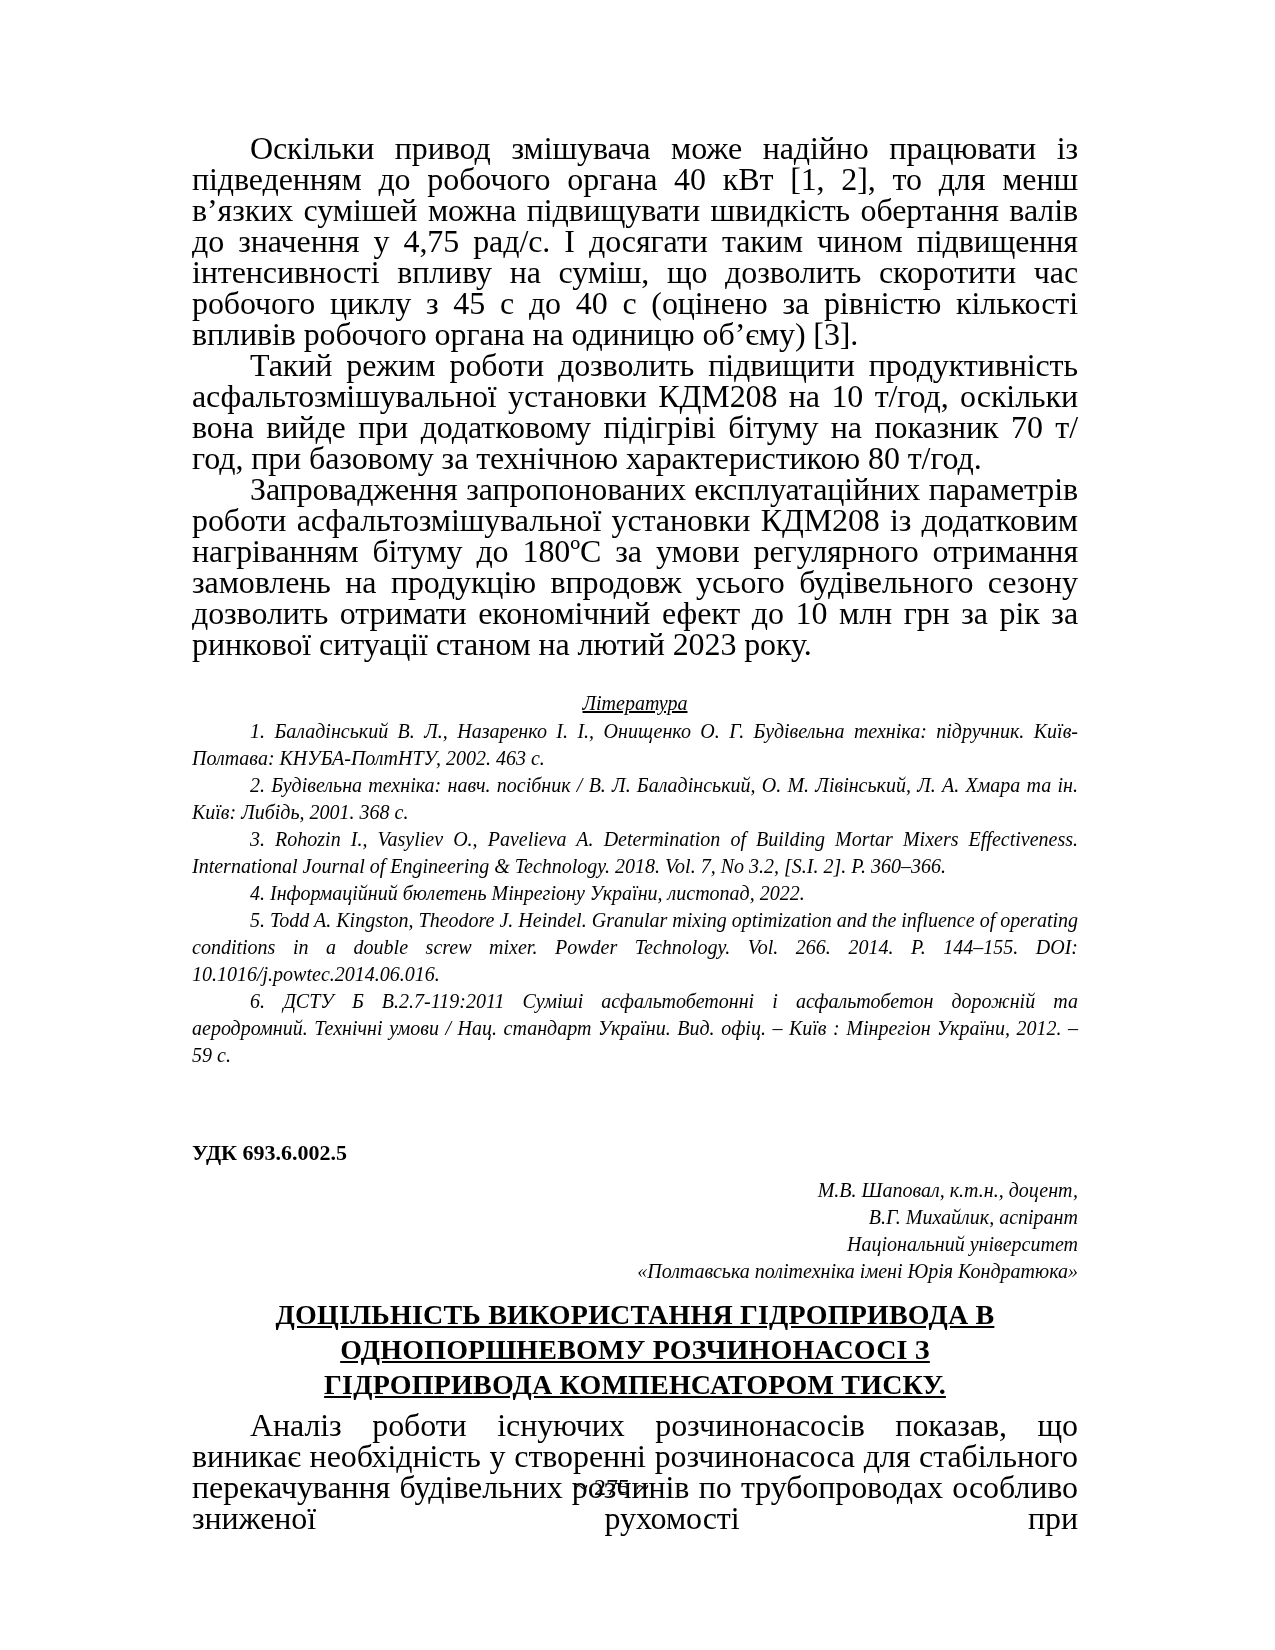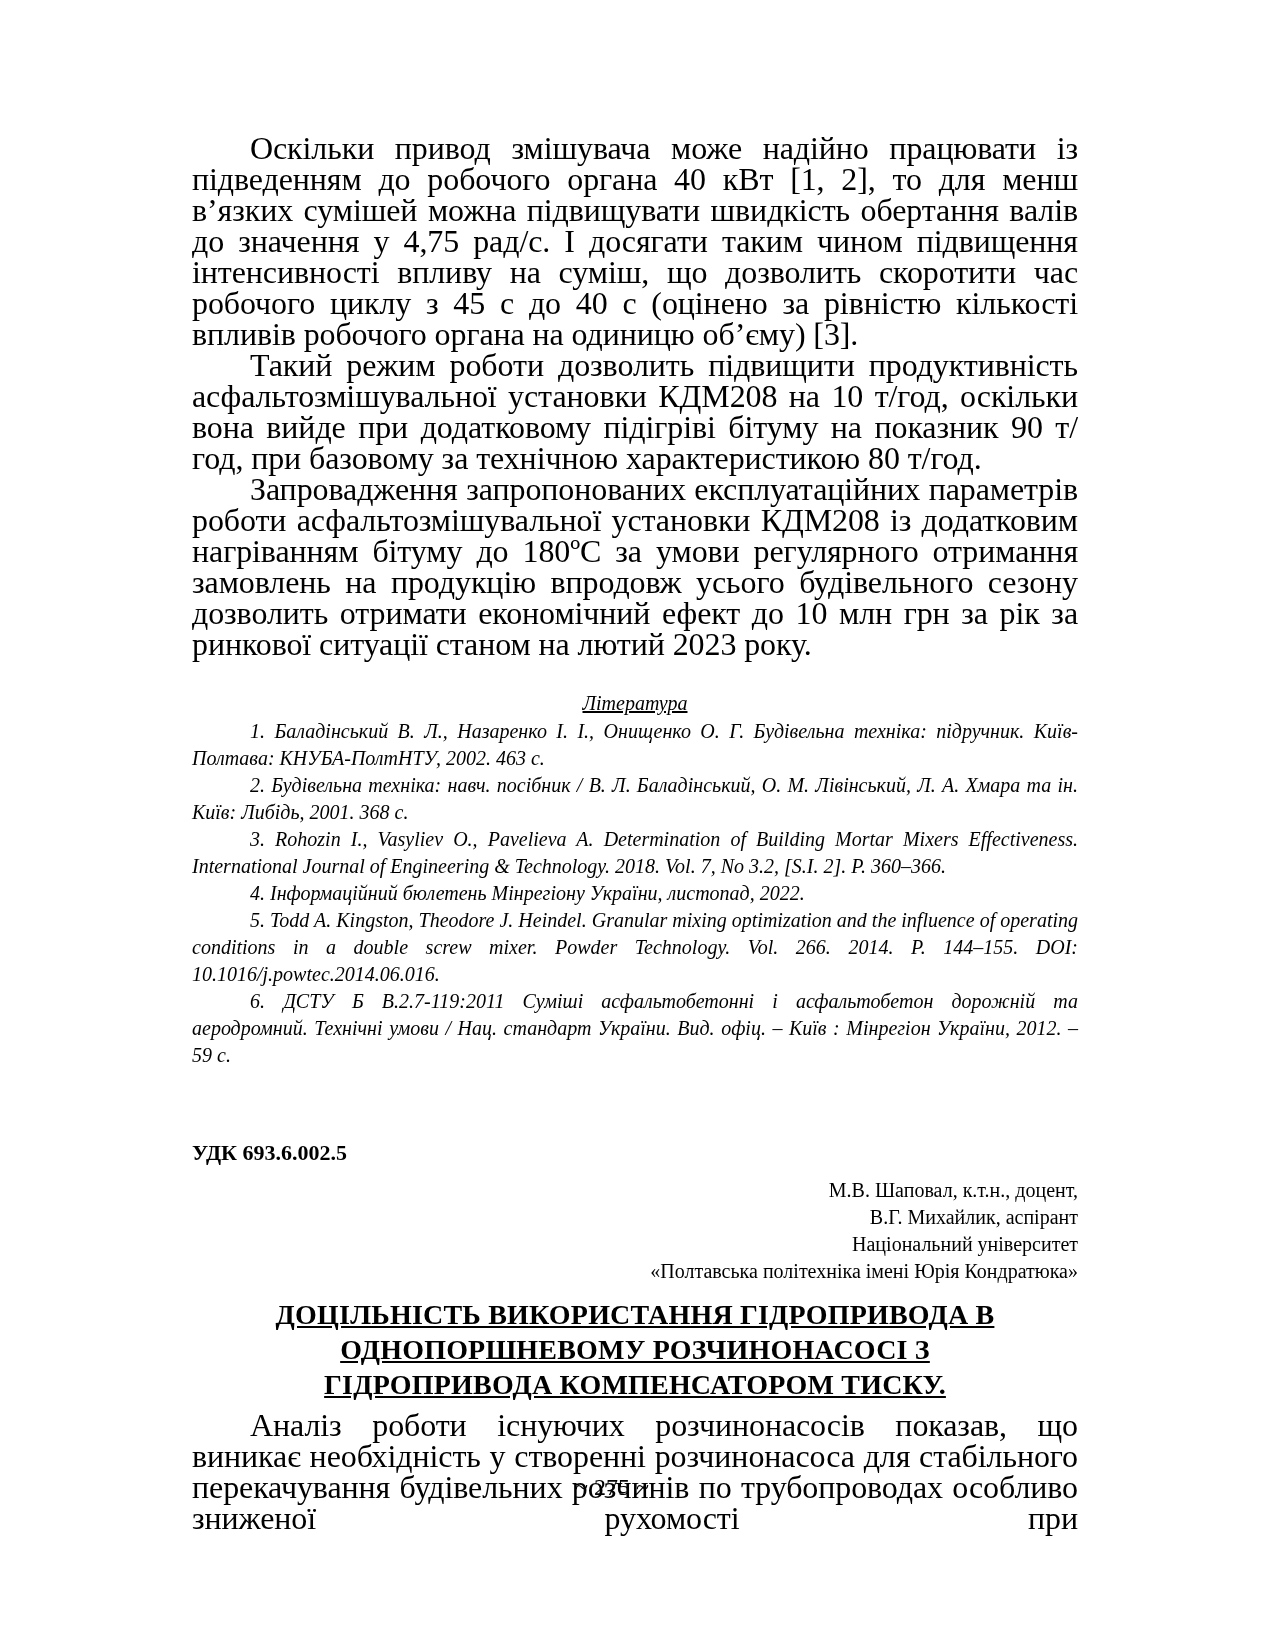--- a/index.html
+++ b/index.html
@@ -46,20 +46,21 @@
       margin: 0;
     }
     .udk {
       font-weight: bold;
       font-size: 22px;
       line-height: 28px;
       margin: 70px 0 10px 0;
     }
     .authors {
       text-align: right;
+      font-style: italic;
       font-size: 20px;
       line-height: 27px;
     }
     .authors div { margin: 0; }
     .article-title {
       font-weight: bold;
       font-size: 28px;
       line-height: 35px;
       text-align: center;
       margin: 12px 0 8px 0;
@@ -76,21 +77,21 @@
       font-size: 24px;
       line-height: 30px;
     }
   </style>
 </head>
 <body>
 
 <div class="page">
 
   <p class="para">Оскільки привод змішувача може надійно працювати із підведенням до робочого органа 40 кВт [1, 2], то для менш в’язких сумішей можна підвищувати швидкість обертання валів до значення у 4,75 рад/с. І досягати таким чином підвищення інтенсивності впливу на суміш, що дозволить скоротити час робочого циклу з 45 с до 40 с (оцінено за рівністю кількості впливів робочого органа на одиницю об’єму) [3].</p>
-  <p class="para">Такий режим роботи дозволить підвищити продуктивність асфальтозмішувальної установки КДМ208 на 10 т/год, оскільки вона вийде при додатковому підігріві бітуму на показник 90 т/год, при базовому за технічною характеристикою 80 т/год.</p>
+  <p class="para">Такий режим роботи дозволить підвищити продуктивність асфальтозмішувальної установки КДМ208 на 10 т/год, оскільки вона вийде при додатковому підігріві бітуму на показник 70 т/год, при базовому за технічною характеристикою 80 т/год.</p>
   <p class="para">Запровадження запропонованих експлуатаційних параметрів роботи асфальтозмішувальної установки КДМ208 із додатковим нагріванням бітуму до 180ºС за умови регулярного отримання замовлень на продукцію впродовж усього будівельного сезону дозволить отримати економічний ефект до 10 млн грн за рік за ринкової ситуації станом на лютий 2023 року.</p>
 
   <div>
     <div class="refs-title">Література</div>
     <p class="ref">1. Баладінський В. Л., Назаренко І. І., Онищенко О. Г. Будівельна техніка: підручник. Київ-Полтава: КНУБА-ПолтНТУ, 2002. 463 с.</p>
     <p class="ref">2. Будівельна техніка: навч. посібник / В. Л. Баладінський, О. М. Лівінський, Л. А. Хмара та ін. Київ: Либідь, 2001. 368 с.</p>
     <p class="ref">3. Rohozin I., Vasyliev O., Pavelieva A. Determination of Building Mortar Mixers Effectiveness. International Journal of Engineering &amp; Technology. 2018. Vol. 7, No 3.2, [S.I. 2]. P. 360–366.</p>
     <p class="ref">4. Інформаційний бюлетень Мінрегіону України, листопад, 2022.</p>
     <p class="ref">5. Todd A. Kingston, Theodore J. Heindel. Granular mixing optimization and the influence of operating conditions in a double screw mixer. Powder Technology. Vol. 266. 2014. P. 144–155. DOI: 10.1016/j.powtec.2014.06.016.</p>
     <p class="ref">6. ДСТУ Б В.2.7-119:2011 Суміші асфальтобетонні і асфальтобетон дорожній та аеродромний. Технічні умови / Нац. стандарт України. Вид. офіц. – Київ : Мінрегіон України, 2012. – 59 с.</p>

